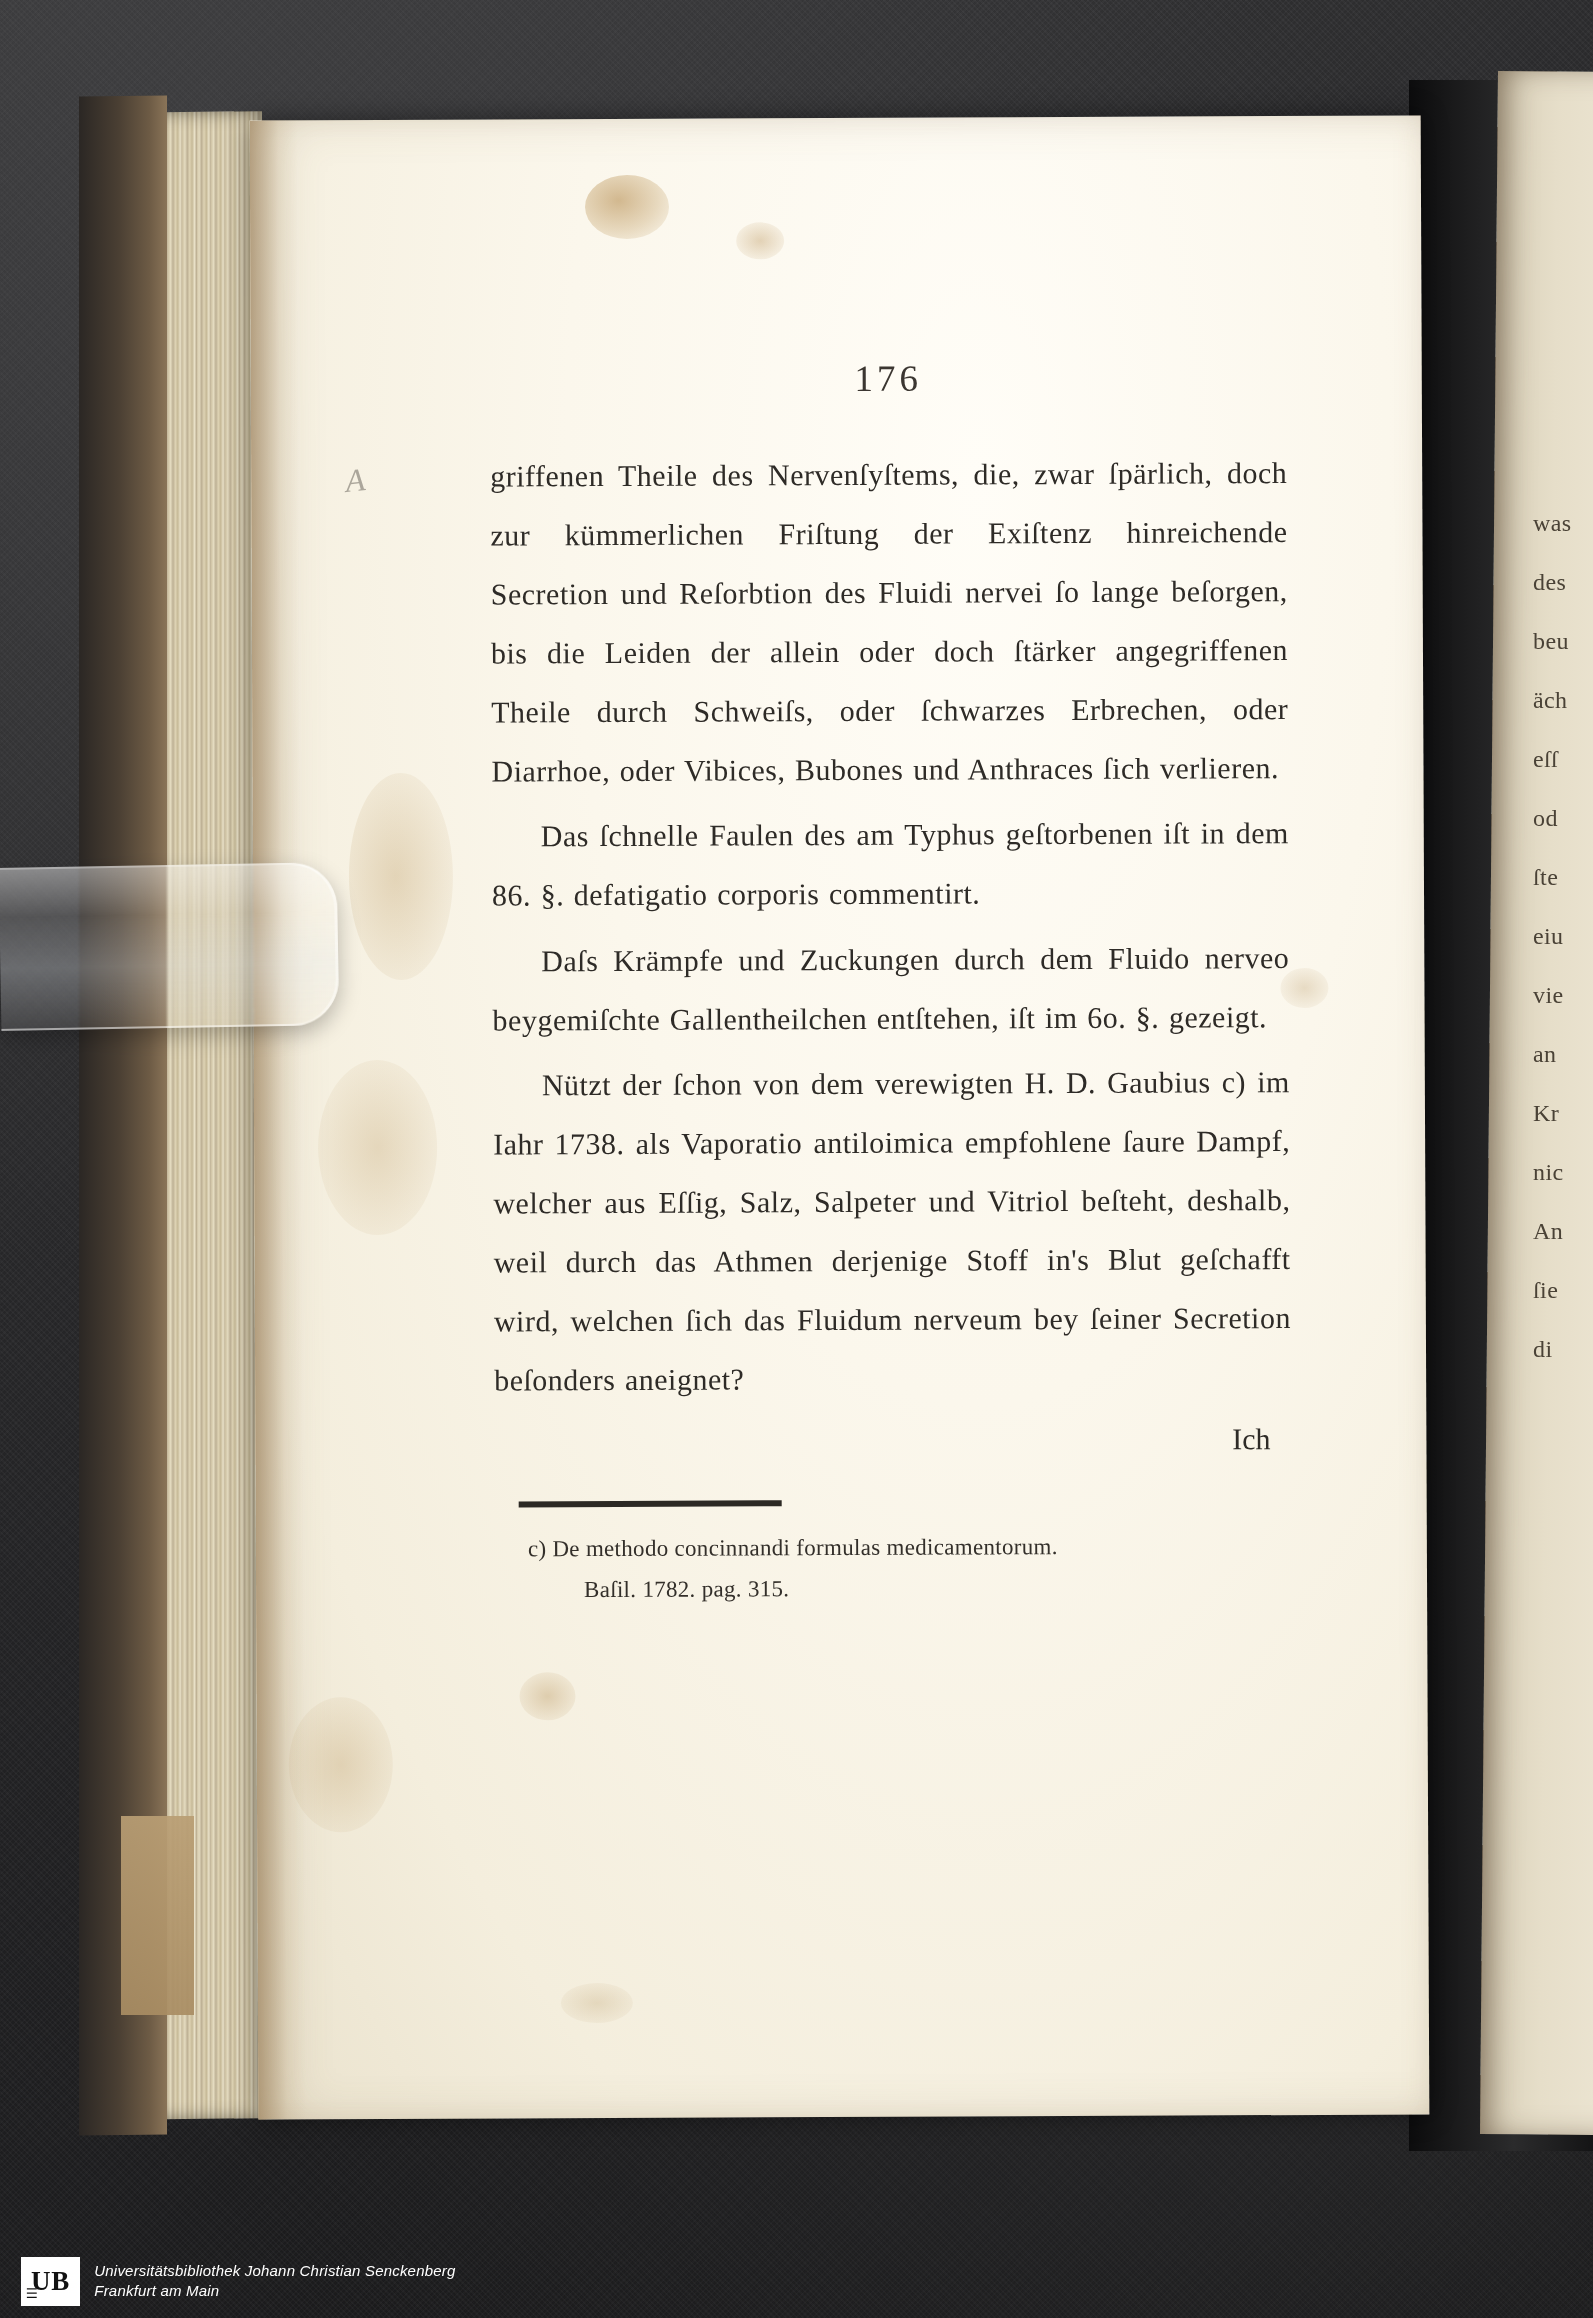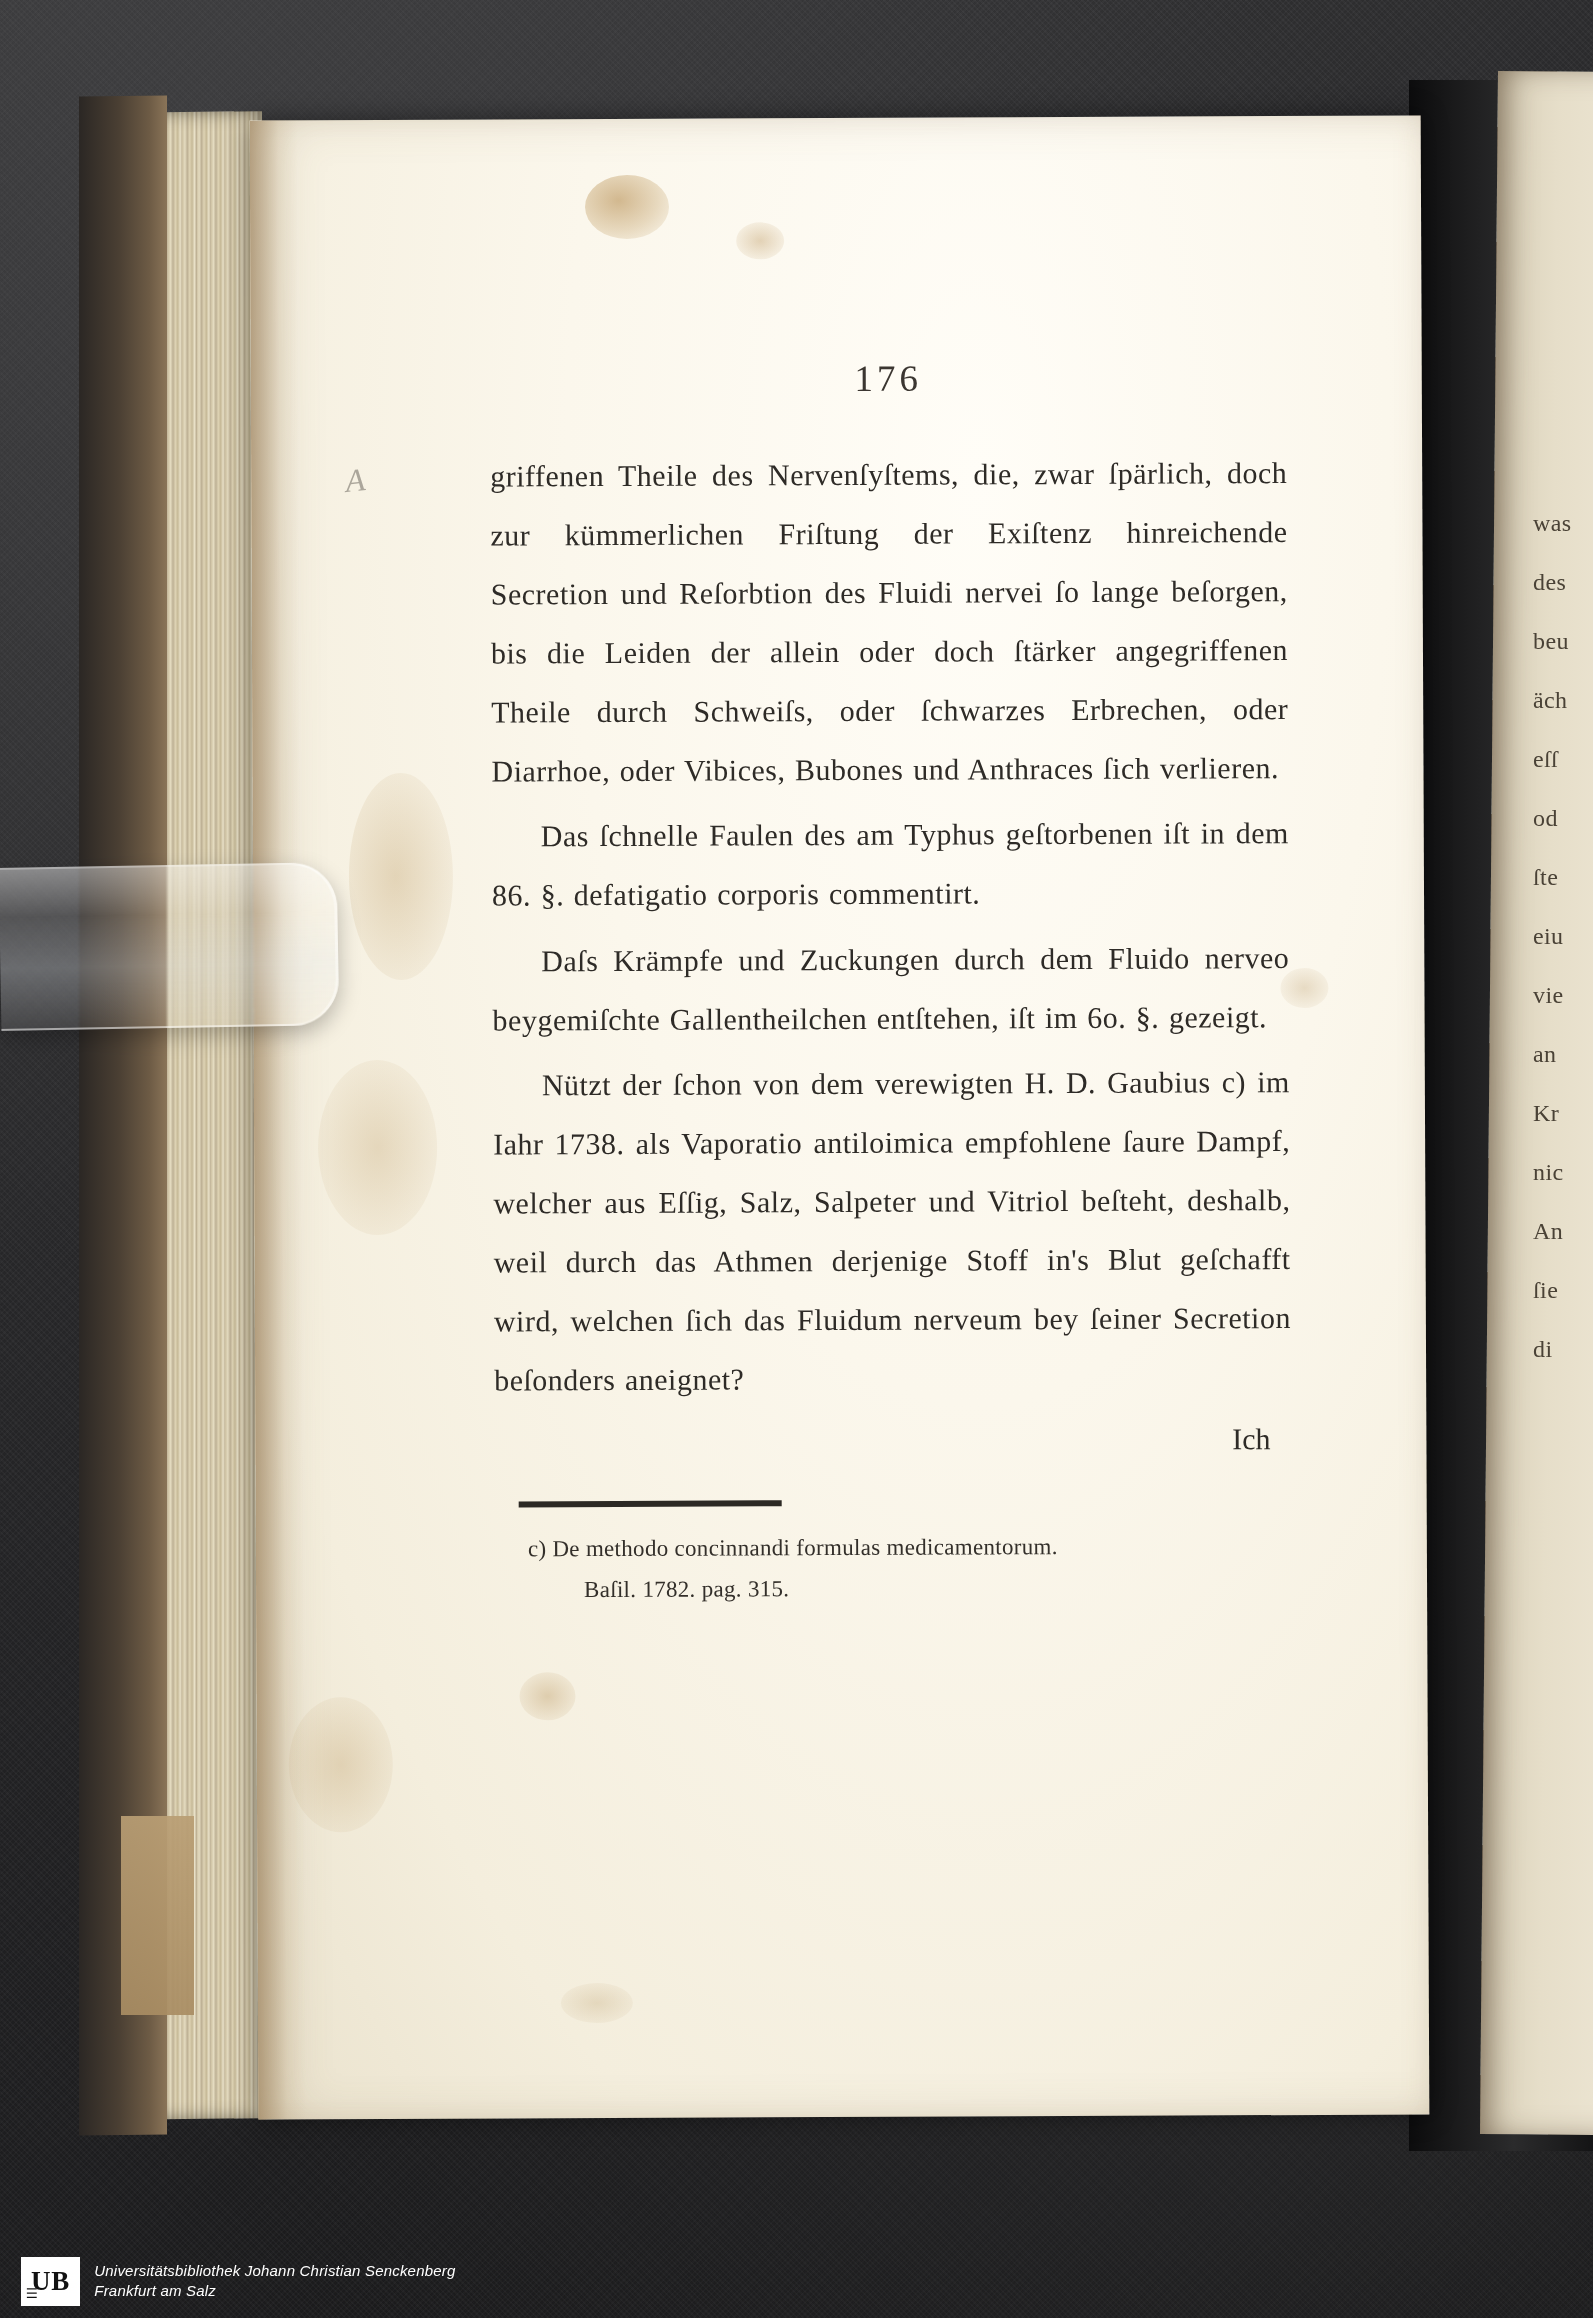--- a/index.html
+++ b/index.html
@@ -344,16 +344,16 @@
   <div id="holder"></div>
 </div>
 
 <div id="watermark">
   <div id="ub-logo">
     <span class="book-glyph">☰</span>
     <span>UB</span>
   </div>
   <div id="wm-text">
     <div>Universitätsbibliothek Johann Christian Senckenberg</div>
-    <div>Frankfurt am Salz</div>
+    <div>Frankfurt am Main</div>
   </div>
 </div>
 
 
 </body></html>

